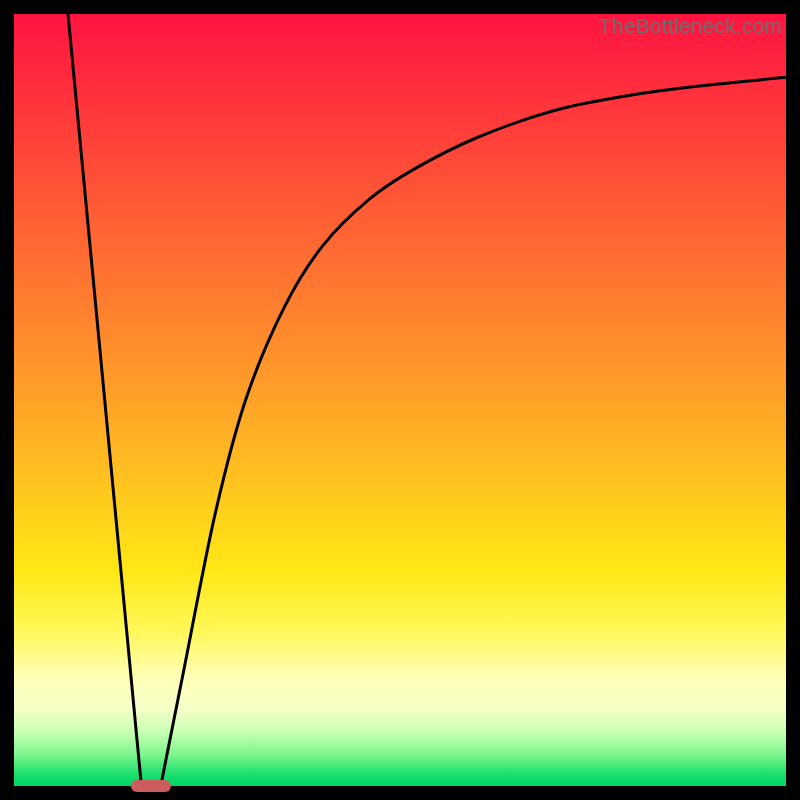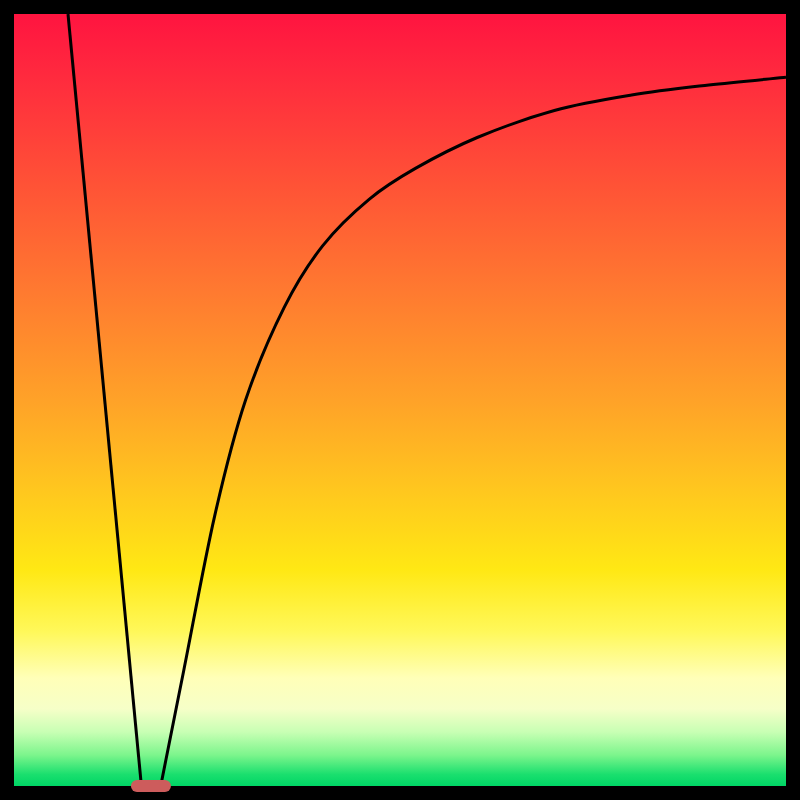--- a/index.html
+++ b/index.html
@@ -70,20 +70,21 @@
     z-index: 4;
     transform: translate(-50%, -50%);
   }
 </style>
 </head>
 <body>
 
 <div class="frame">
   <div class="plot-area"></div>
 
+  <div class="watermark">TheBottleneck.com</div>
 
   <svg class="curves" viewBox="0 0 772 772" preserveAspectRatio="none">
     <path d="M54.0 0.0 L127.4 772.0" fill="none" stroke="#000" stroke-width="3"></path>
     <path d="M146.7 772.0 C150.5 752.7, 160.8 701.2, 169.8 656.2 C178.8 611.2, 190.4 546.8, 200.7 501.8 C211.0 456.8, 220.0 420.7, 231.6 386.0 C243.2 351.3, 257.3 319.1, 270.2 293.4 C283.1 267.6, 294.6 249.6, 308.8 231.6 C323.0 213.6, 339.7 198.1, 355.1 185.3 C370.6 172.4, 383.4 164.7, 401.4 154.4 C419.5 144.1, 440.0 133.2, 463.2 123.5 C486.4 113.9, 514.7 103.6, 540.4 96.5 C566.1 89.4, 591.9 85.3, 617.6 81.1 C643.3 76.8, 669.1 74.0, 694.8 71.0 C720.5 68.1, 759.1 64.6, 772.0 63.3" fill="none" stroke="#000" stroke-width="3"></path>
   </svg>
 
   <div class="marker" style="left: 136.6px; top: 772px; width: 40.1px;"></div>
 </div>
 
 </body></html>

